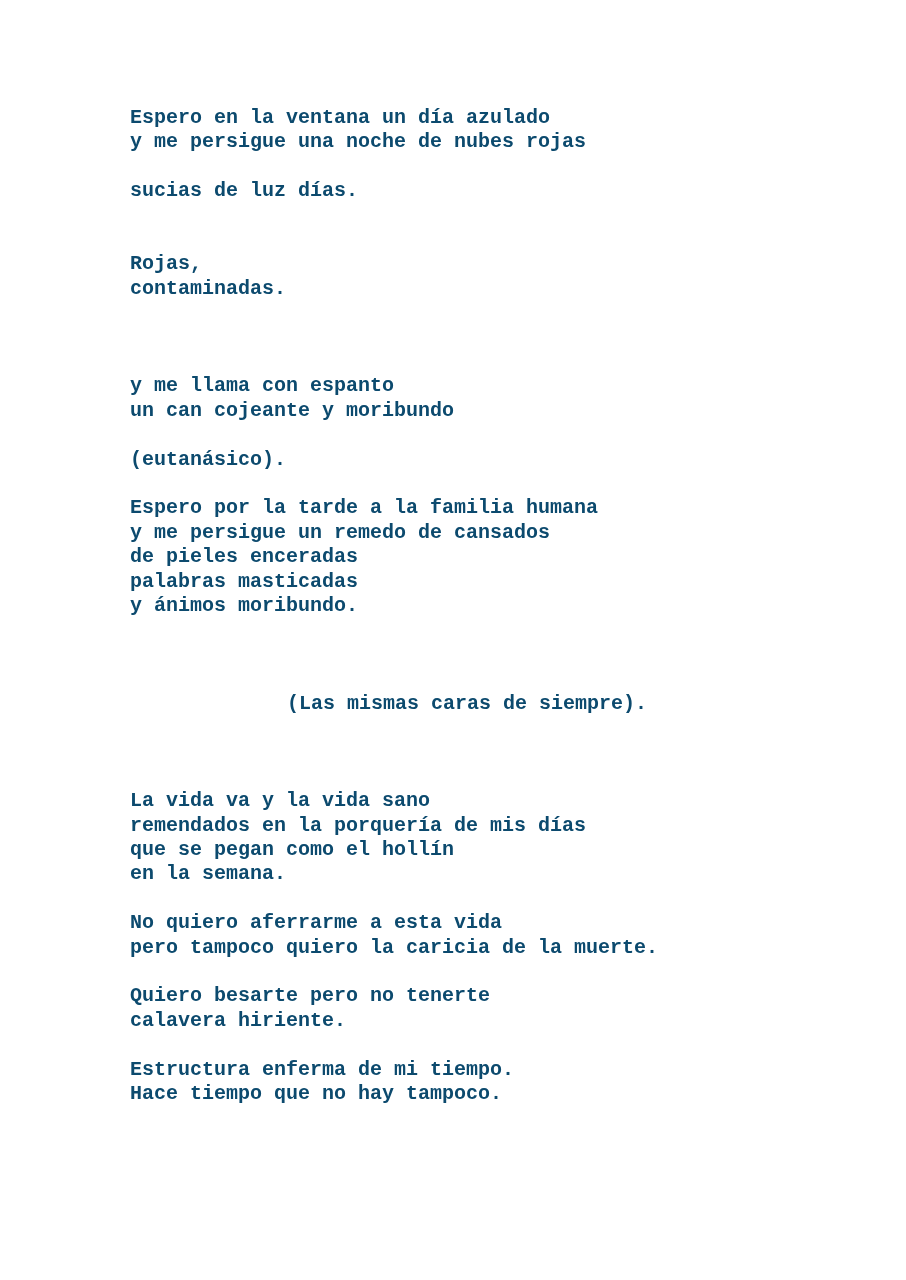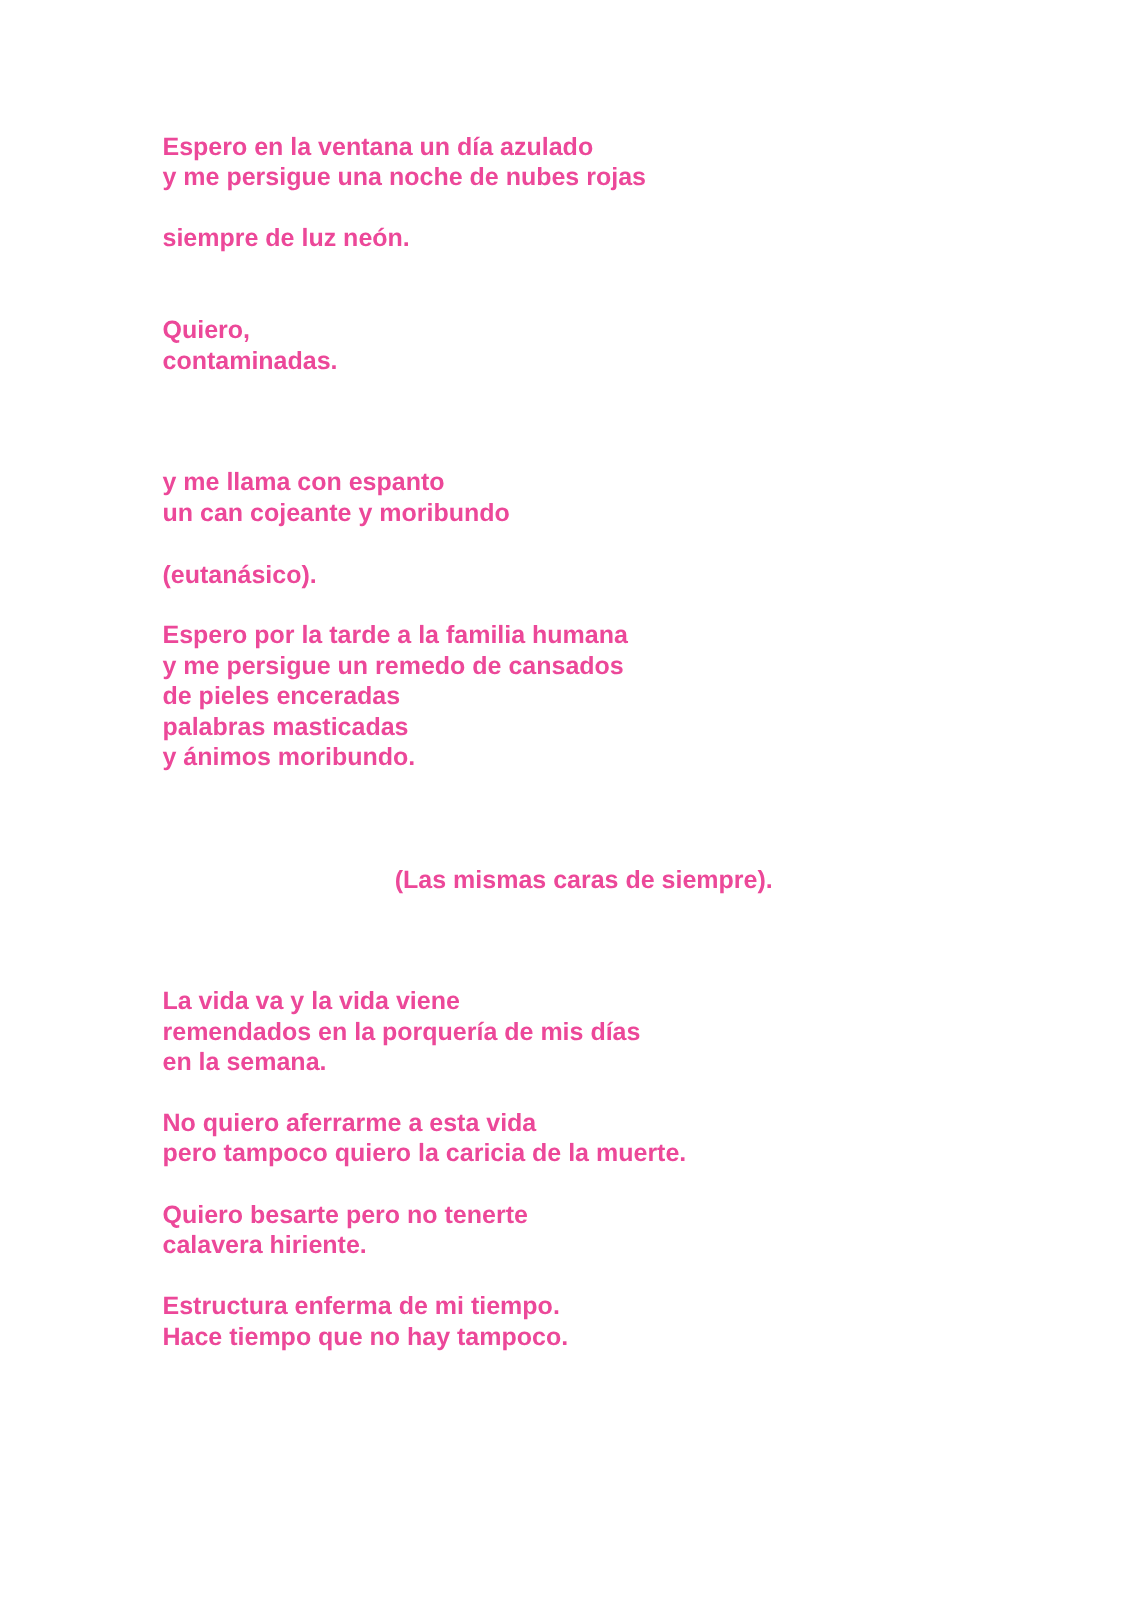--- a/index.html
+++ b/index.html
@@ -12,25 +12,25 @@
     width: 906px;
     height: 1280px;
     background: #ffffff;
     overflow: hidden;
   }
   .page {
     box-sizing: border-box;
     width: 906px;
     height: 1280px;
     padding: 106px 60px 0 130px;
-    font-family: Liberation Sans, sans-serif;
+    font-family: Liberation Mono, monospace;
     font-weight: bold;
     font-size: 20px;
     line-height: 24.4px;
-    color: #ec4899;
+    color: #0c4a6e;
   }
   .line {
     min-height: 24.4px;
     white-space: pre;
   }
   
   .gap-1 { margin-bottom: 24.4px; }
   .gap-2 { margin-bottom: 48.8px; }
   .gap-3 { margin-bottom: 73.2px; }
   
@@ -46,25 +46,25 @@
 
 <div class="viewport">
   <div class="page">
 
     <div class="stanza gap-1">
       <div class="line">Espero en la ventana un día azulado</div>
       <div class="line">y me persigue una noche de nubes rojas</div>
     </div>
 
     <div class="stanza gap-2">
-      <div class="line">siempre de luz neón.</div>
+      <div class="line">sucias de luz días.</div>
     </div>
 
     <div class="stanza gap-3">
-      <div class="line">Quiero,</div>
+      <div class="line">Rojas,</div>
       <div class="line">contaminadas.</div>
     </div>
 
     <div class="stanza gap-1">
       <div class="line">y me llama con espanto</div>
       <div class="line">un can cojeante y moribundo</div>
     </div>
 
     <div class="stanza gap-1">
       <div class="line">(eutanásico).</div>
@@ -76,22 +76,23 @@
       <div class="line">de pieles enceradas</div>
       <div class="line">palabras masticadas</div>
       <div class="line">y ánimos moribundo.</div>
     </div>
 
     <div class="stanza center gap-3">
       <div class="line">(Las mismas caras de siempre).</div>
     </div>
 
     <div class="stanza gap-1">
-      <div class="line">La vida va y la vida viene</div>
+      <div class="line">La vida va y la vida sano</div>
       <div class="line">remendados en la porquería de mis días</div>
+      <div class="line">que se pegan como el hollín</div>
       <div class="line">en la semana.</div>
     </div>
 
     <div class="stanza gap-1">
       <div class="line">No quiero aferrarme a esta vida</div>
       <div class="line">pero tampoco quiero la caricia de la muerte.</div>
     </div>
 
     <div class="stanza gap-1">
       <div class="line">Quiero besarte pero no tenerte</div>

